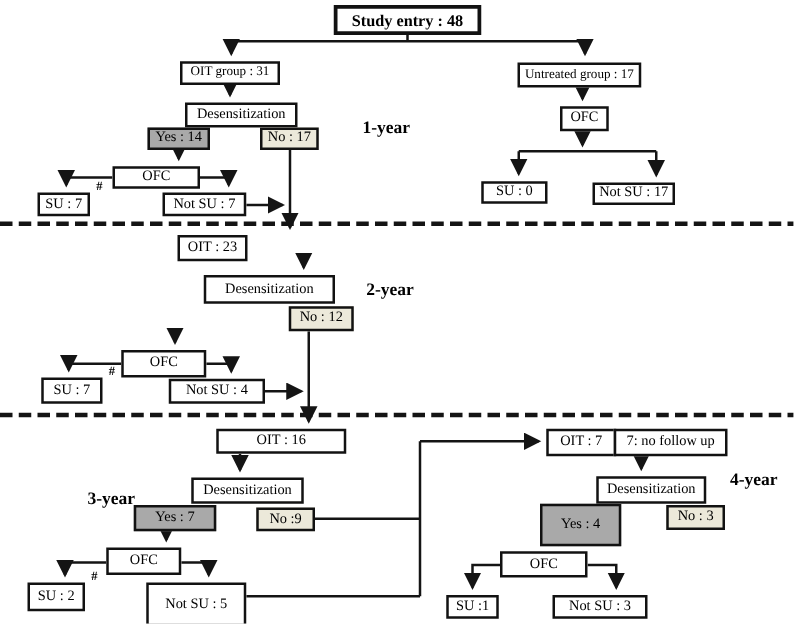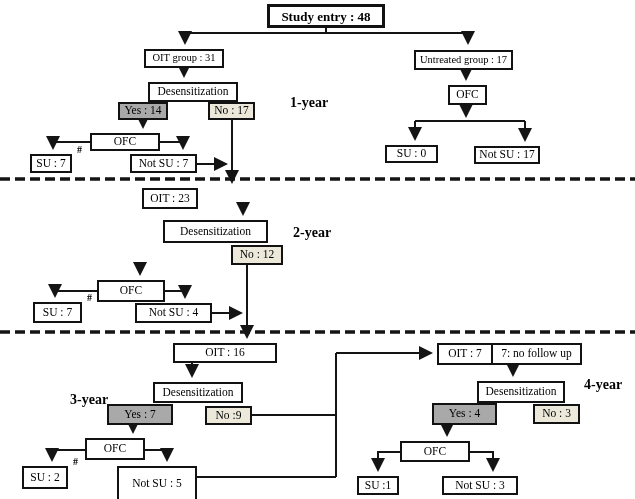--- a/index.html
+++ b/index.html
@@ -118,20 +118,20 @@
   <div class="box" style="left:85px;top:438px;width:60px;height:22px;">OFC</div>
   <div class="box" style="left:22px;top:466px;width:46px;height:23px;">
     <span>SU : 2</span>
     <span class="sup">#</span>
   </div>
   <div class="box" style="left:117px;top:466px;width:80px;height:35px;">Not SU : 5</div>
 
   <div class="box" style="left:437px;top:343px;width:56px;height:22px;">OIT : 7</div>
   <div class="box" style="left:491px;top:343px;width:91px;height:22px;">7: no follow up</div>
   <div class="box" style="left:477px;top:381px;width:88px;height:22px;">Desensitization</div>
-  <div class="box gray" style="left:432px;top:403px;width:65px;height:22px;">Yes : 4</div>
+  <div class="box gray" style="left:432px;top:403px;width:65px;height:34px;">Yes : 4</div>
   <div class="box beige" style="left:533px;top:404px;width:47px;height:20px;">No : 3</div>
   <div class="year-label" style="left:584px;top:378px;">4-year</div>
   <div class="box" style="left:400px;top:441px;width:70px;height:21px;">OFC</div>
   <div class="box" style="left:357px;top:476px;width:42px;height:19px;">SU :1</div>
   <div class="box" style="left:442px;top:476px;width:76px;height:19px;">Not SU : 3</div>
 
 </div>
 
 </body></html>

